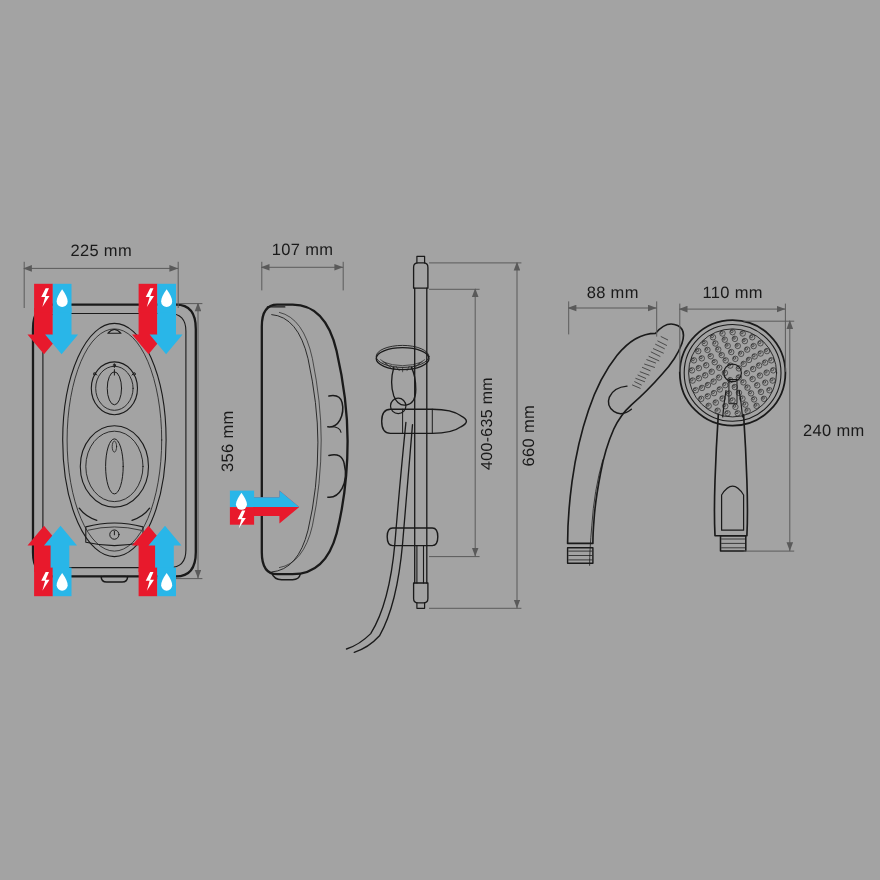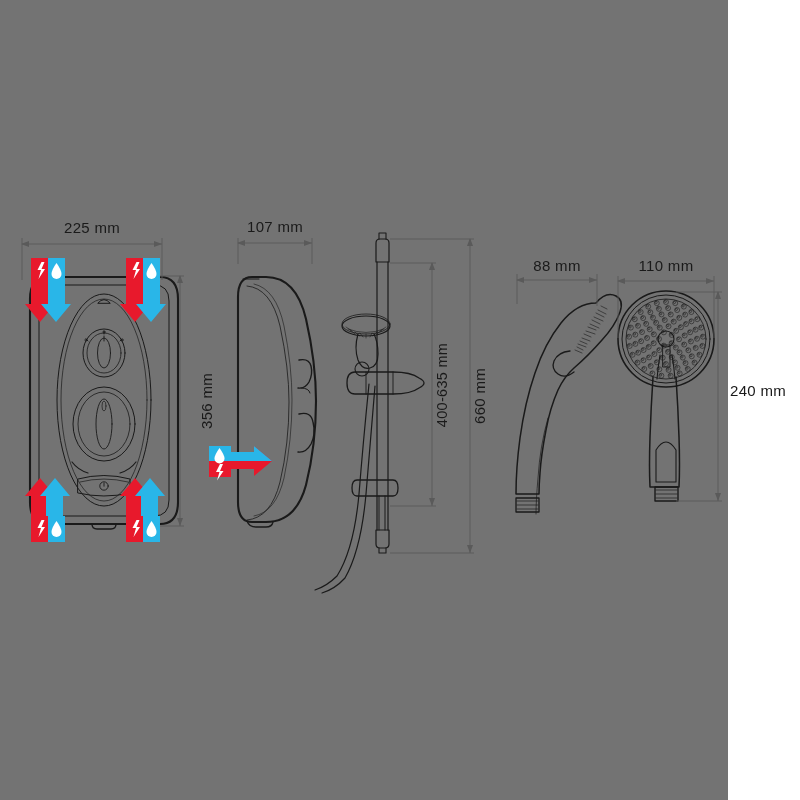--- a/index.html
+++ b/index.html
@@ -1,18 +1,18 @@
 <!DOCTYPE html>
 <html><head>
 <meta charset="utf-8">
 <style>
   html,body{margin:0;padding:0;background:#ffffff;}
   body{width:800px;height:800px;overflow:hidden;
        font-family:"Liberation Sans","DejaVu Sans",sans-serif;}
-  #stage{position:relative;width:728px;height:800px;background:#737373;}
+  #stage{position:relative;width:800px;height:800px;background:#a3a3a3;}
   svg.layer{position:absolute;left:0;top:0;width:800px;height:800px;}
   .dimtext{font-family:"Liberation Sans","DejaVu Sans",sans-serif;
            font-size:15px;fill:#1a1a1a;letter-spacing:.3px;}
   .dimtext.small{font-size:14.5px;}
 </style>
 </head>
 <body>
 
 <div id="stage">
 

